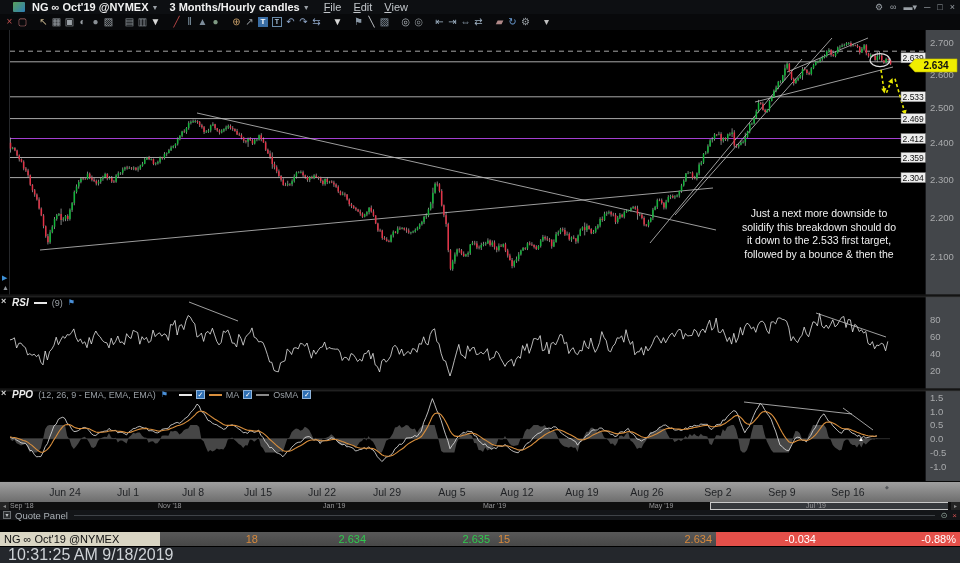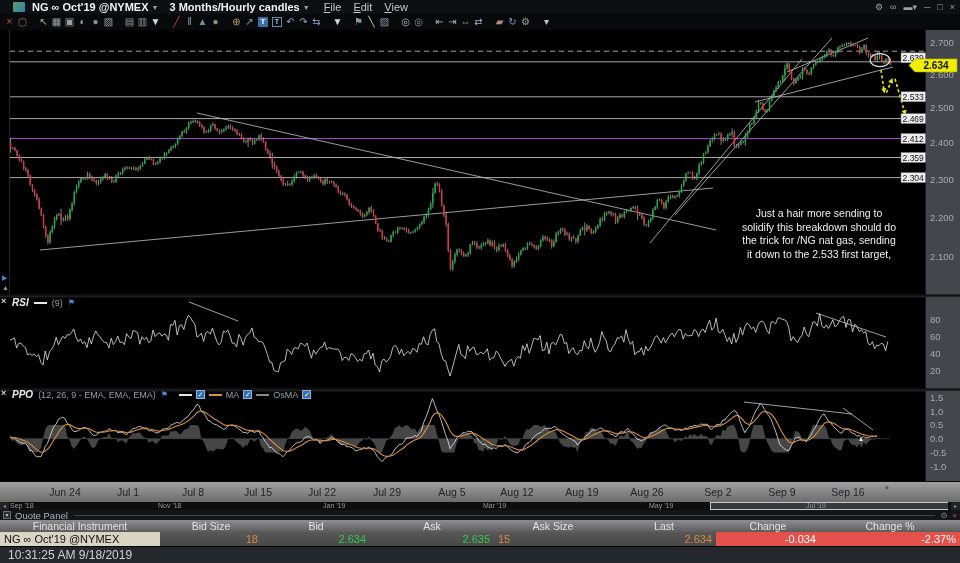--- a/index.html
+++ b/index.html
@@ -48,21 +48,21 @@
   .qp-title-label{margin-left:4px;white-space:nowrap;}
   .qp-rule{flex:1;height:1px;background:#3f4348;margin:0 6px;}
   .qp-icons{display:flex;gap:5px;margin-right:3px;font-size:8px;align-items:center;}
   .qp-head{position:absolute;top:520px;left:0;width:960px;height:12px;display:flex;
            background:linear-gradient(#8f8f8f,#5c5c5c);font-size:10.5px;color:#e3e3e3;}
   .qp-row{position:absolute;top:532px;left:0;width:960px;height:14px;display:flex;
           background:linear-gradient(#585858,#474747);font-size:11px;}
   .qp-cell{display:flex;align-items:center;padding:0 4px;box-sizing:border-box;white-space:nowrap;overflow:hidden;}
   
   .statusbar{position:absolute;top:546px;height:17px;left:0;right:0;background:#24272c;border-top:1px solid #000;
-             color:#cfd3d7;font-size:12px;display:flex;align-items:center;padding-left:8px;box-sizing:border-box;}
+             color:#cfd3d7;font-size:16px;display:flex;align-items:center;padding-left:8px;box-sizing:border-box;}
   svg text{font-family:"Liberation Sans",sans-serif;}
 </style>
 </head>
 <body>
 
 <div class="win">
 
   <div class="titlebar">
     <span class="appicon"></span>
     <span class="sym">NG ∞ Oct'19 @NYMEX</span>
@@ -243,24 +243,24 @@
           <span class="dash" style="background: rgb(217, 143, 61);"></span>
           <span>MA</span>
           <span class="cb">✓</span>
           <span class="dash" style="background: rgb(138, 138, 138);"></span>
           <span>OsMA</span>
           <span class="cb">✓</span>
         </span>
     </div>
 
     <div class="anno" id="anno">
-        <div>Just a hair more sending to</div>
+        <div>Just a next more downside to</div>
         <div>solidify this breakdown should do</div>
-        <div>the trick for /NG nat gas, sending</div>
         <div>it down to the 2.533 first target,</div>
+        <div>followed by a bounce &amp; then the</div>
       </div>
   </div>
 
   <div class="scrollrow" id="scrollrow">
       <div class="sb-thumb"></div>
       <span class="sb-label" style="left: 10px;">Sep '18</span>
       <span class="sb-label" style="left: 158px;">Nov '18</span>
       <span class="sb-label" style="left: 323px;">Jan '19</span>
       <span class="sb-label" style="left: 483px;">Mar '19</span>
       <span class="sb-label" style="left: 649px;">May '19</span>
@@ -271,37 +271,27 @@
 
   <div class="qp-title">
     <span class="qp-toggle">▾</span>
     <span class="qp-title-label">Quote Panel</span>
     <span class="qp-rule"></span>
     <span class="qp-icons" id="qp-icons">
         <span style="color: rgb(159, 180, 168);">⊙</span>
         <span style="color: rgb(208, 80, 80);">×</span>
       </span>
   </div>
-  <div class="qp-head" id="qp-head">
-      <div class="qp-cell" style="width: 160px; justify-content: center;">Financial Instrument</div>
-      <div class="qp-cell" style="width: 102px; justify-content: center;">Bid Size</div>
-      <div class="qp-cell" style="width: 108px; justify-content: center;">Bid</div>
-      <div class="qp-cell" style="width: 124px; justify-content: center;">Ask</div>
-      <div class="qp-cell" style="width: 118px; justify-content: center;">Ask Size</div>
-      <div class="qp-cell" style="width: 104px; justify-content: center;">Last</div>
-      <div class="qp-cell" style="width: 104px; justify-content: center;">Change</div>
-      <div class="qp-cell" style="width: 140px; justify-content: center;">Change %</div>
-    </div>
   <div class="qp-row" id="qp-row">
       <div class="qp-cell" style="width: 160px; justify-content: flex-start; background: rgb(217, 213, 195); color: rgb(17, 17, 17);">NG ∞ Oct'19 @NYMEX</div>
       <div class="qp-cell" style="width: 102px; justify-content: flex-end; color: rgb(216, 137, 60);">18</div>
       <div class="qp-cell" style="width: 108px; justify-content: flex-end; color: rgb(47, 202, 78);">2.634</div>
       <div class="qp-cell" style="width: 124px; justify-content: flex-end; color: rgb(47, 202, 78);">2.635</div>
       <div class="qp-cell" style="width: 118px; justify-content: flex-start; color: rgb(216, 137, 60);">15</div>
       <div class="qp-cell" style="width: 104px; justify-content: flex-end; color: rgb(216, 137, 60);">2.634</div>
       <div class="qp-cell" style="width: 104px; justify-content: flex-end; background: rgb(228, 80, 74); color: rgb(255, 255, 255);">-0.034</div>
-      <div class="qp-cell" style="width: 140px; justify-content: flex-end; background: rgb(228, 80, 74); color: rgb(255, 255, 255);">-2.37%</div>
+      <div class="qp-cell" style="width: 140px; justify-content: flex-end; background: rgb(228, 80, 74); color: rgb(255, 255, 255);">-0.88%</div>
     </div>
 
   <div class="statusbar">
     <span>10:31:25 AM 9/18/2019</span>
   </div>
 </div>
 
 </body></html>

